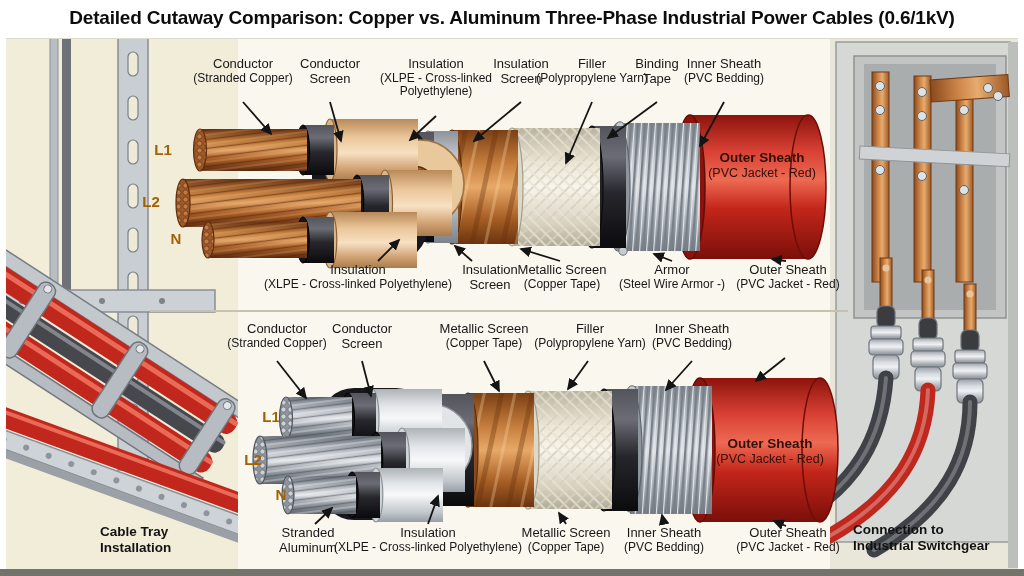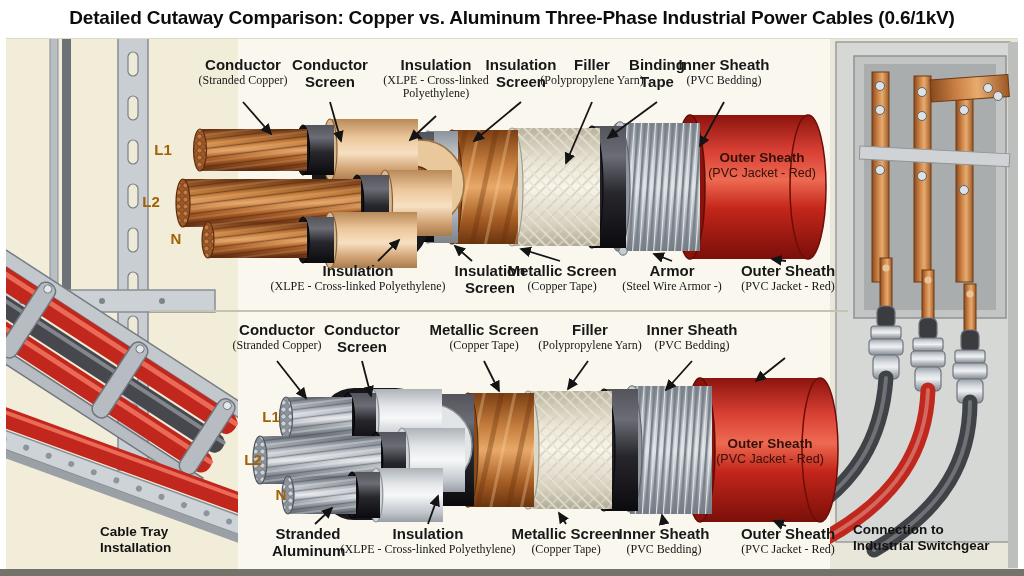--- a/index.html
+++ b/index.html
@@ -8,22 +8,22 @@
   .titlebar{position:absolute;left:0;top:0;width:1024px;height:38px;background:#ffffff;
             border-bottom:1px solid #dedacb;z-index:3;}
   .maintitle{position:absolute;left:0;top:7px;width:1024px;text-align:center;
              font-size:19px;font-weight:bold;color:#0c0c0c;letter-spacing:-0.2px;z-index:4;}
   .frame-left,.frame-right{position:absolute;top:0;width:6px;height:576px;background:#ffffff;z-index:6;}
   .frame-left{left:0}.frame-right{right:0}
   .frame-bottom{position:absolute;left:0;bottom:0;width:1024px;height:7px;background:#73736c;z-index:6;}
   svg.art{position:absolute;left:0;top:0;z-index:1;}
   .lbl{position:absolute;transform:translateX(-50%);text-align:center;font-size:12px;
        line-height:1.12;color:#171717;z-index:5;}
-  .lbl .lt{font-weight:bold;font-size:15px;}
-  .lbl.stack .ls{display:block;font-family:Liberation Serif, serif;}
+  .lbl .lt{font-weight:normal;font-size:13px;}
+  .lbl.stack .ls{display:block;}
   .phase{position:absolute;transform:translate(-50%,-50%);font-weight:bold;font-size:15px;
          color:#a16207;z-index:5;}
   .cap{position:absolute;transform:translateX(-50%);text-align:left;font-weight:bold;
        font-size:13.5px;line-height:1.18;color:#121212;z-index:5;}
   .sheath-print{position:absolute;transform:translateX(-50%);text-align:center;color:#33100a;
                 font-size:12.5px;line-height:1.15;z-index:5;}
   .sheath-print .lt{font-weight:bold;font-size:13.5px;display:block;}
 </style>
 </head>
 <body>

